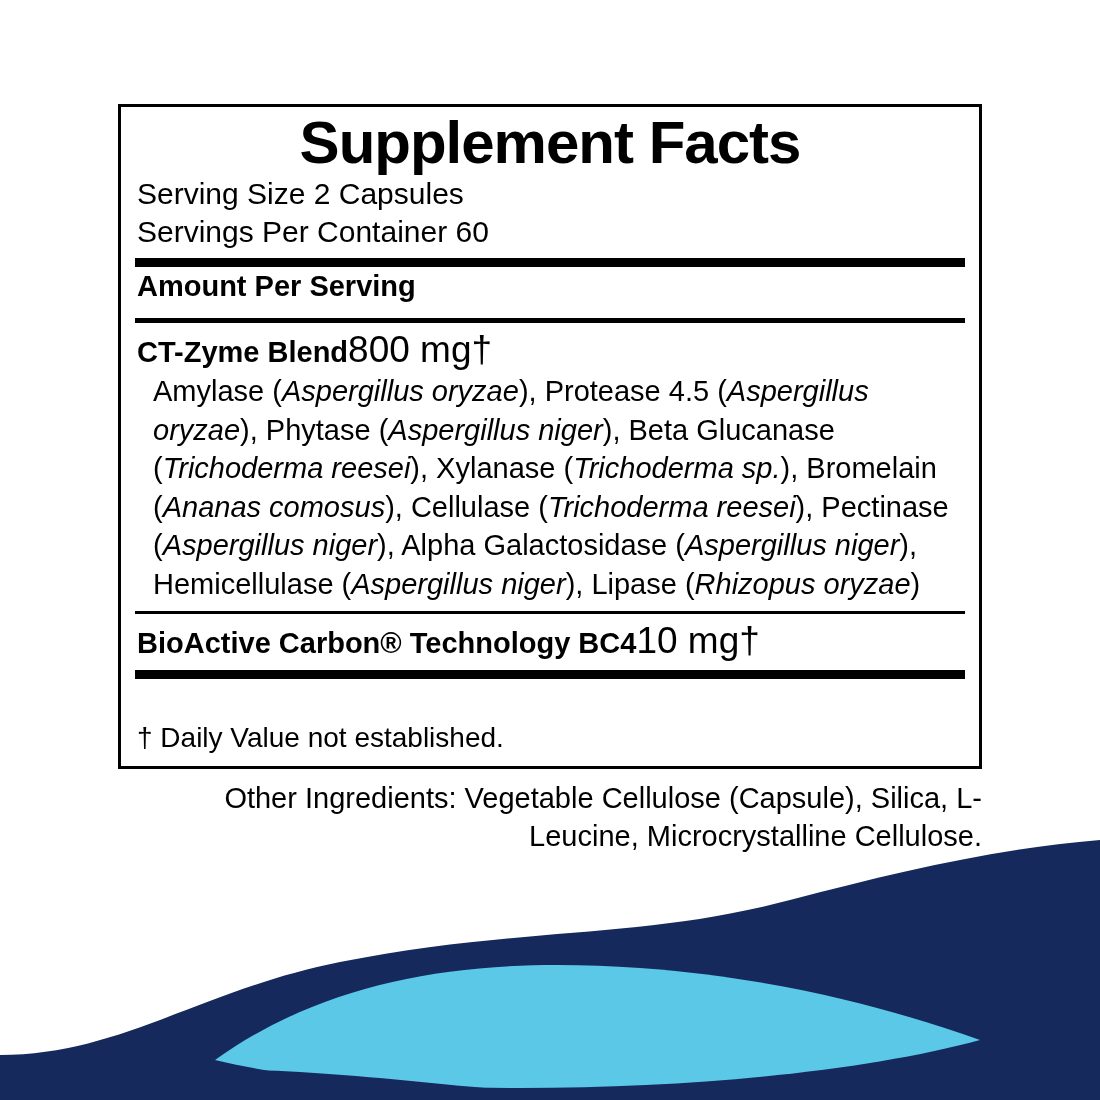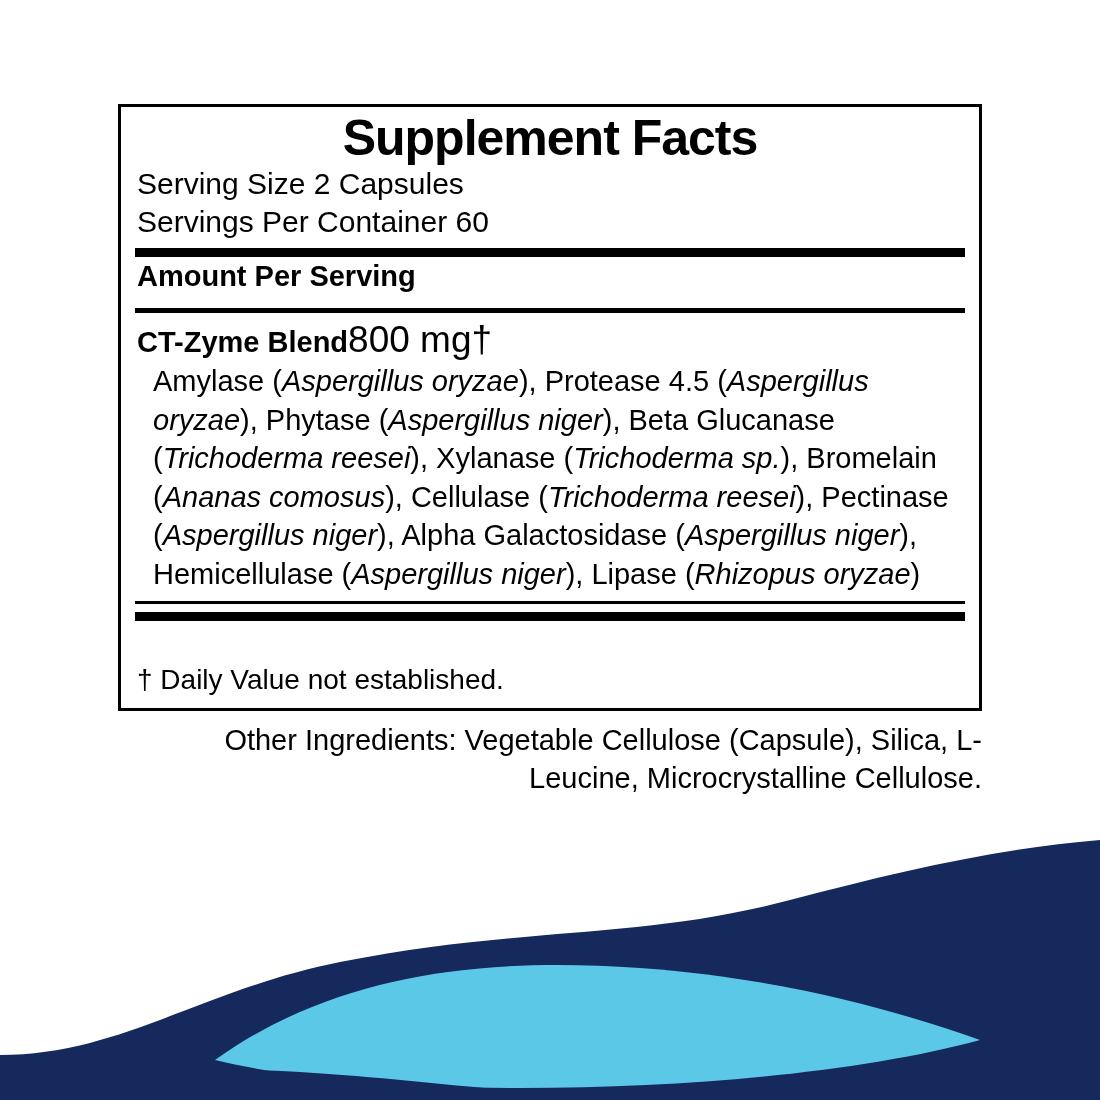--- a/index.html
+++ b/index.html
@@ -36,21 +36,21 @@
   }
 
   .sf-box {
     border: 3px solid #000;
     padding: 0 14px 10px 14px;
     background: #fff;
     box-sizing: border-box;
   }
 
   .sf-title {
-    font-size: 50px;
+    font-size: 60px;
     font-weight: bold;
     line-height: 1.0;
     letter-spacing: -1px;
     text-align: center;
     margin: 6px 0 2px 0;
     white-space: nowrap;
   }
 
   .sf-serving {
     font-size: 30px;
@@ -143,20 +143,24 @@
     <div class="rule-med"></div>
 
     <div class="blend-row">
       <span>CT-Zyme Blend</span>
       <span class="amt">800 mg†</span>
     </div>
     <div class="blend-desc">Amylase (<i>Aspergillus oryzae</i>), Protease 4.5 (<i>Aspergillus oryzae</i>), Phytase (<i>Aspergillus niger</i>), Beta Glucanase (<i>Trichoderma reesei</i>), Xylanase (<i>Trichoderma sp.</i>), Bromelain (<i>Ananas comosus</i>), Cellulase (<i>Trichoderma reesei</i>), Pectinase (<i>Aspergillus niger</i>), Alpha Galactosidase (<i>Aspergillus niger</i>), Hemicellulase (<i>Aspergillus niger</i>), Lipase (<i>Rhizopus oryzae</i>)</div>
 
     <div class="rule-thin"></div>
 
+    <div class="blend-row">
+      <span>BioActive Carbon® Technology BC4</span>
+      <span class="amt">10 mg†</span>
+    </div>
 
     <div class="rule-thick"></div>
 
     <div class="footnote">† Daily Value not established.</div>
   </div>
 
   <div class="other-ing">Other Ingredients: Vegetable Cellulose (Capsule), Silica, L-Leucine, Microcrystalline Cellulose.</div>
 
 </div>
 

